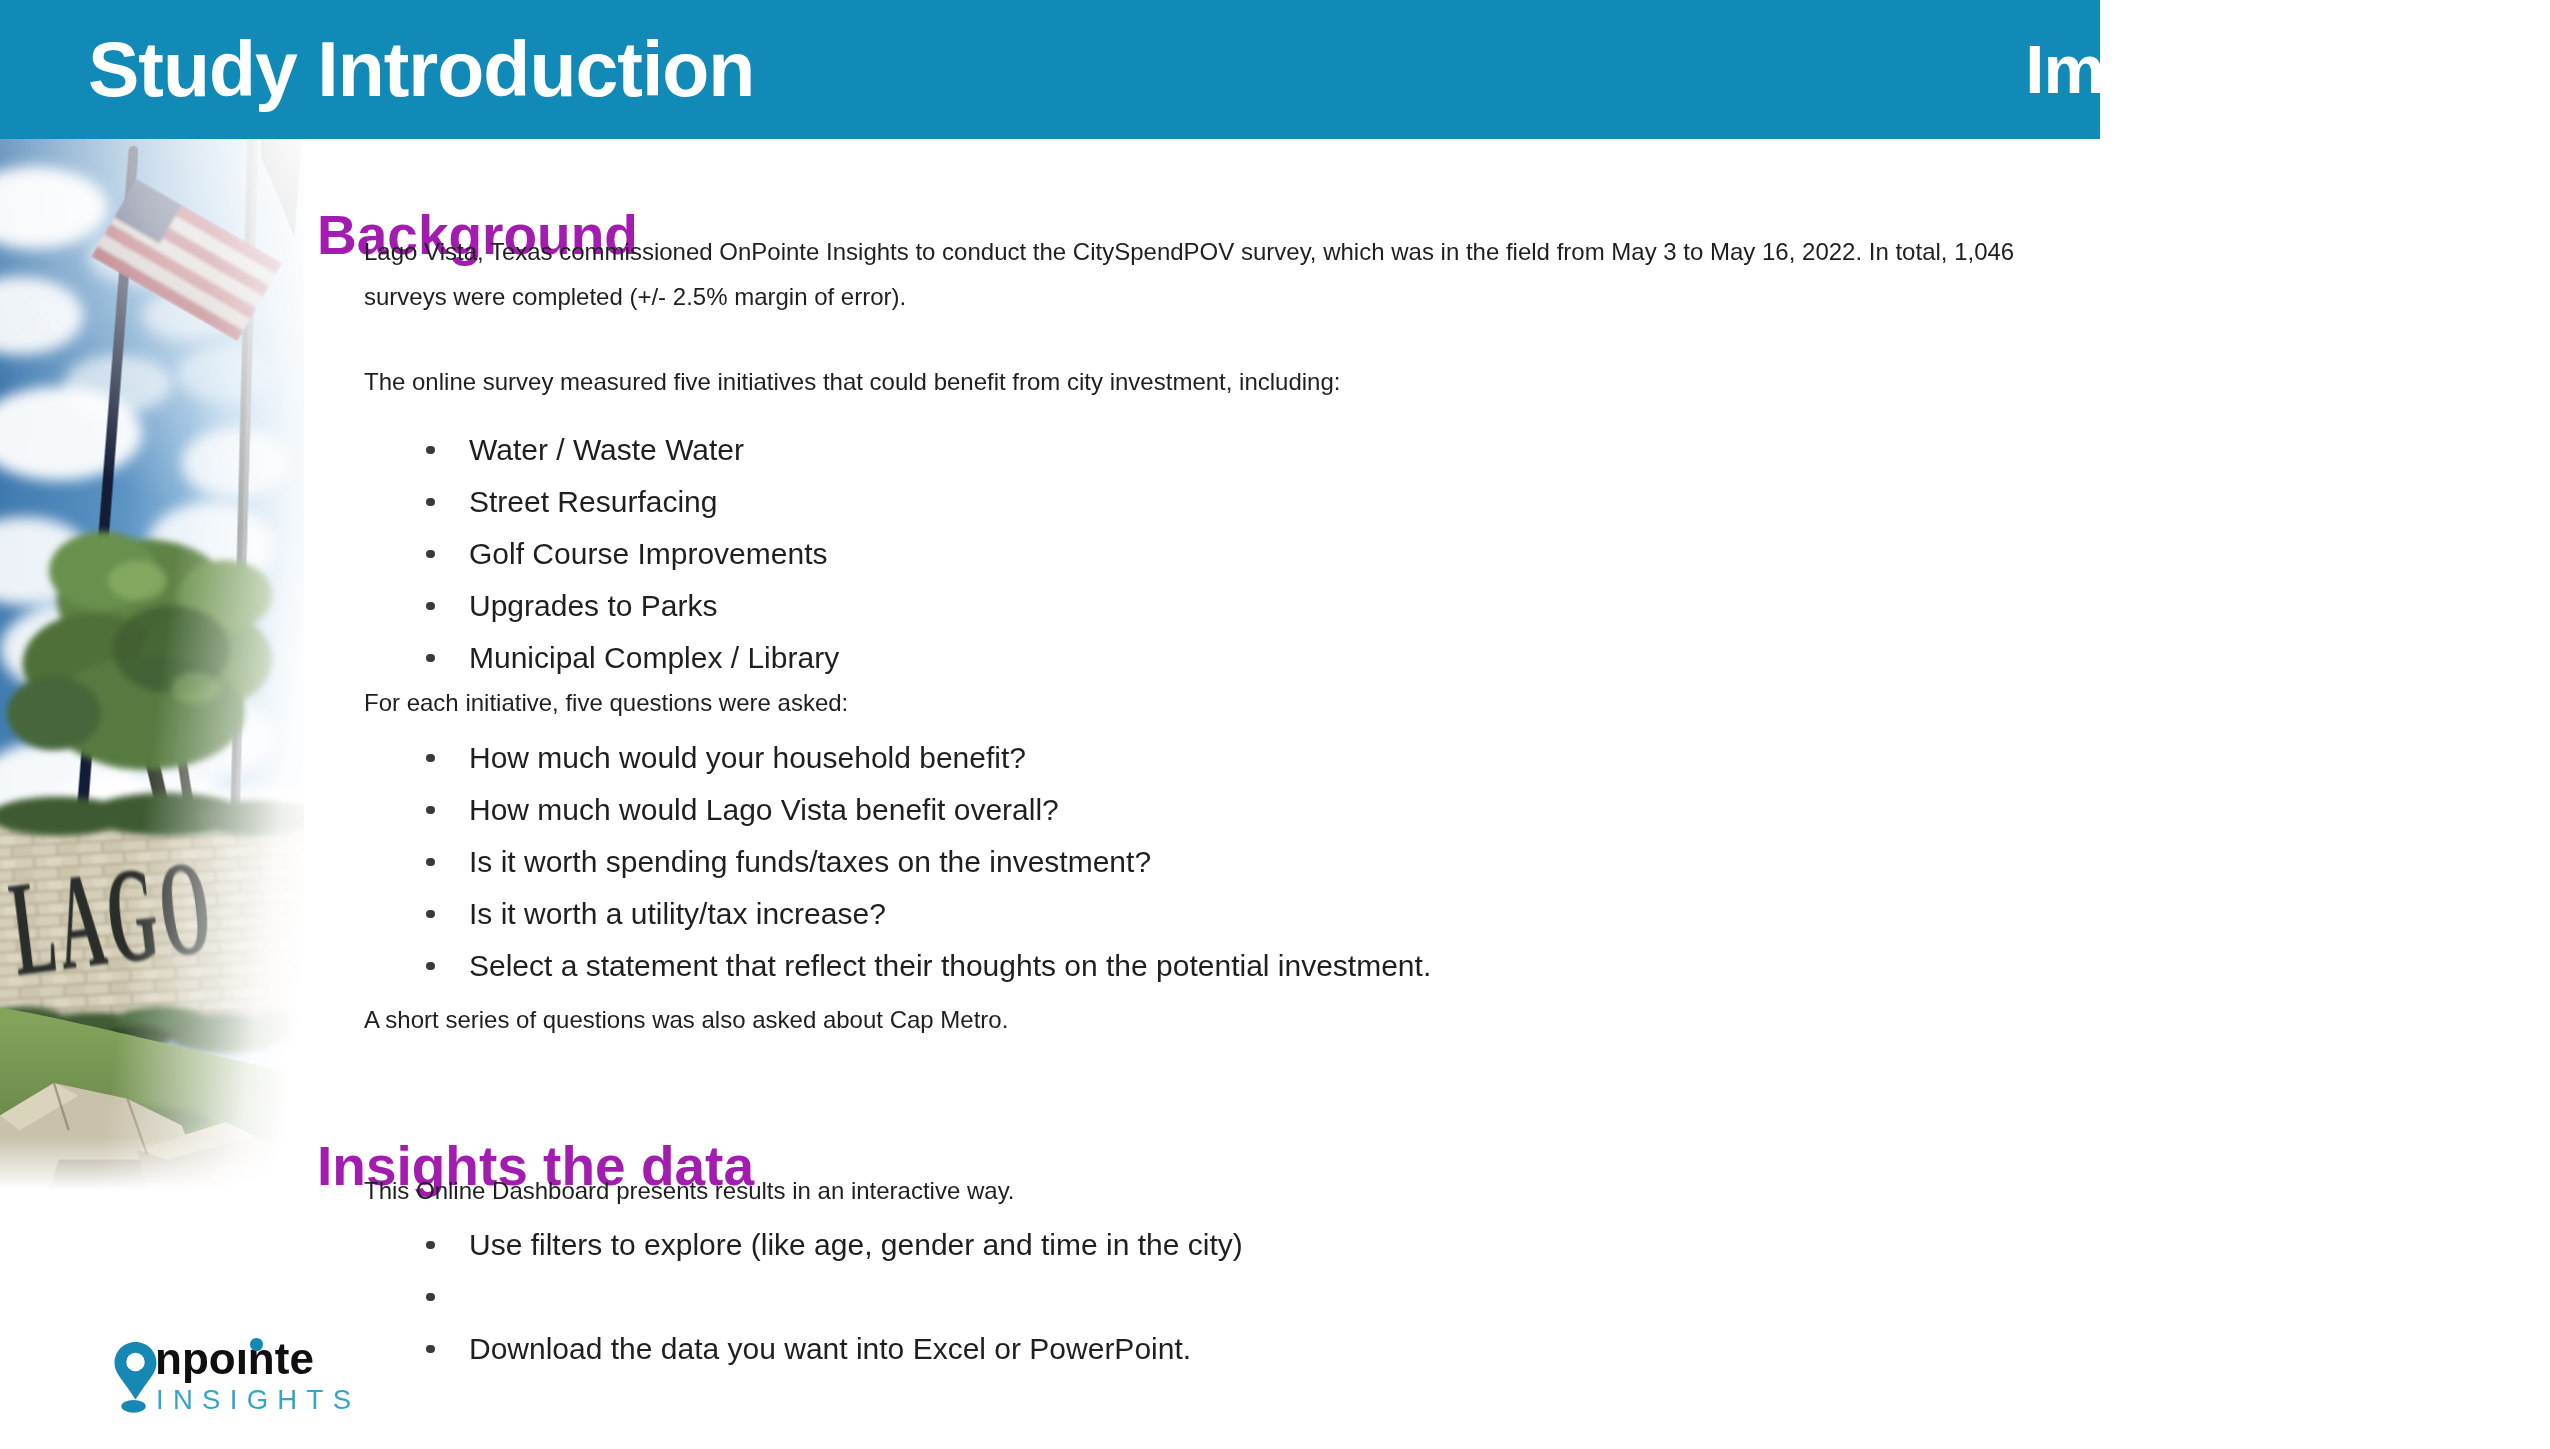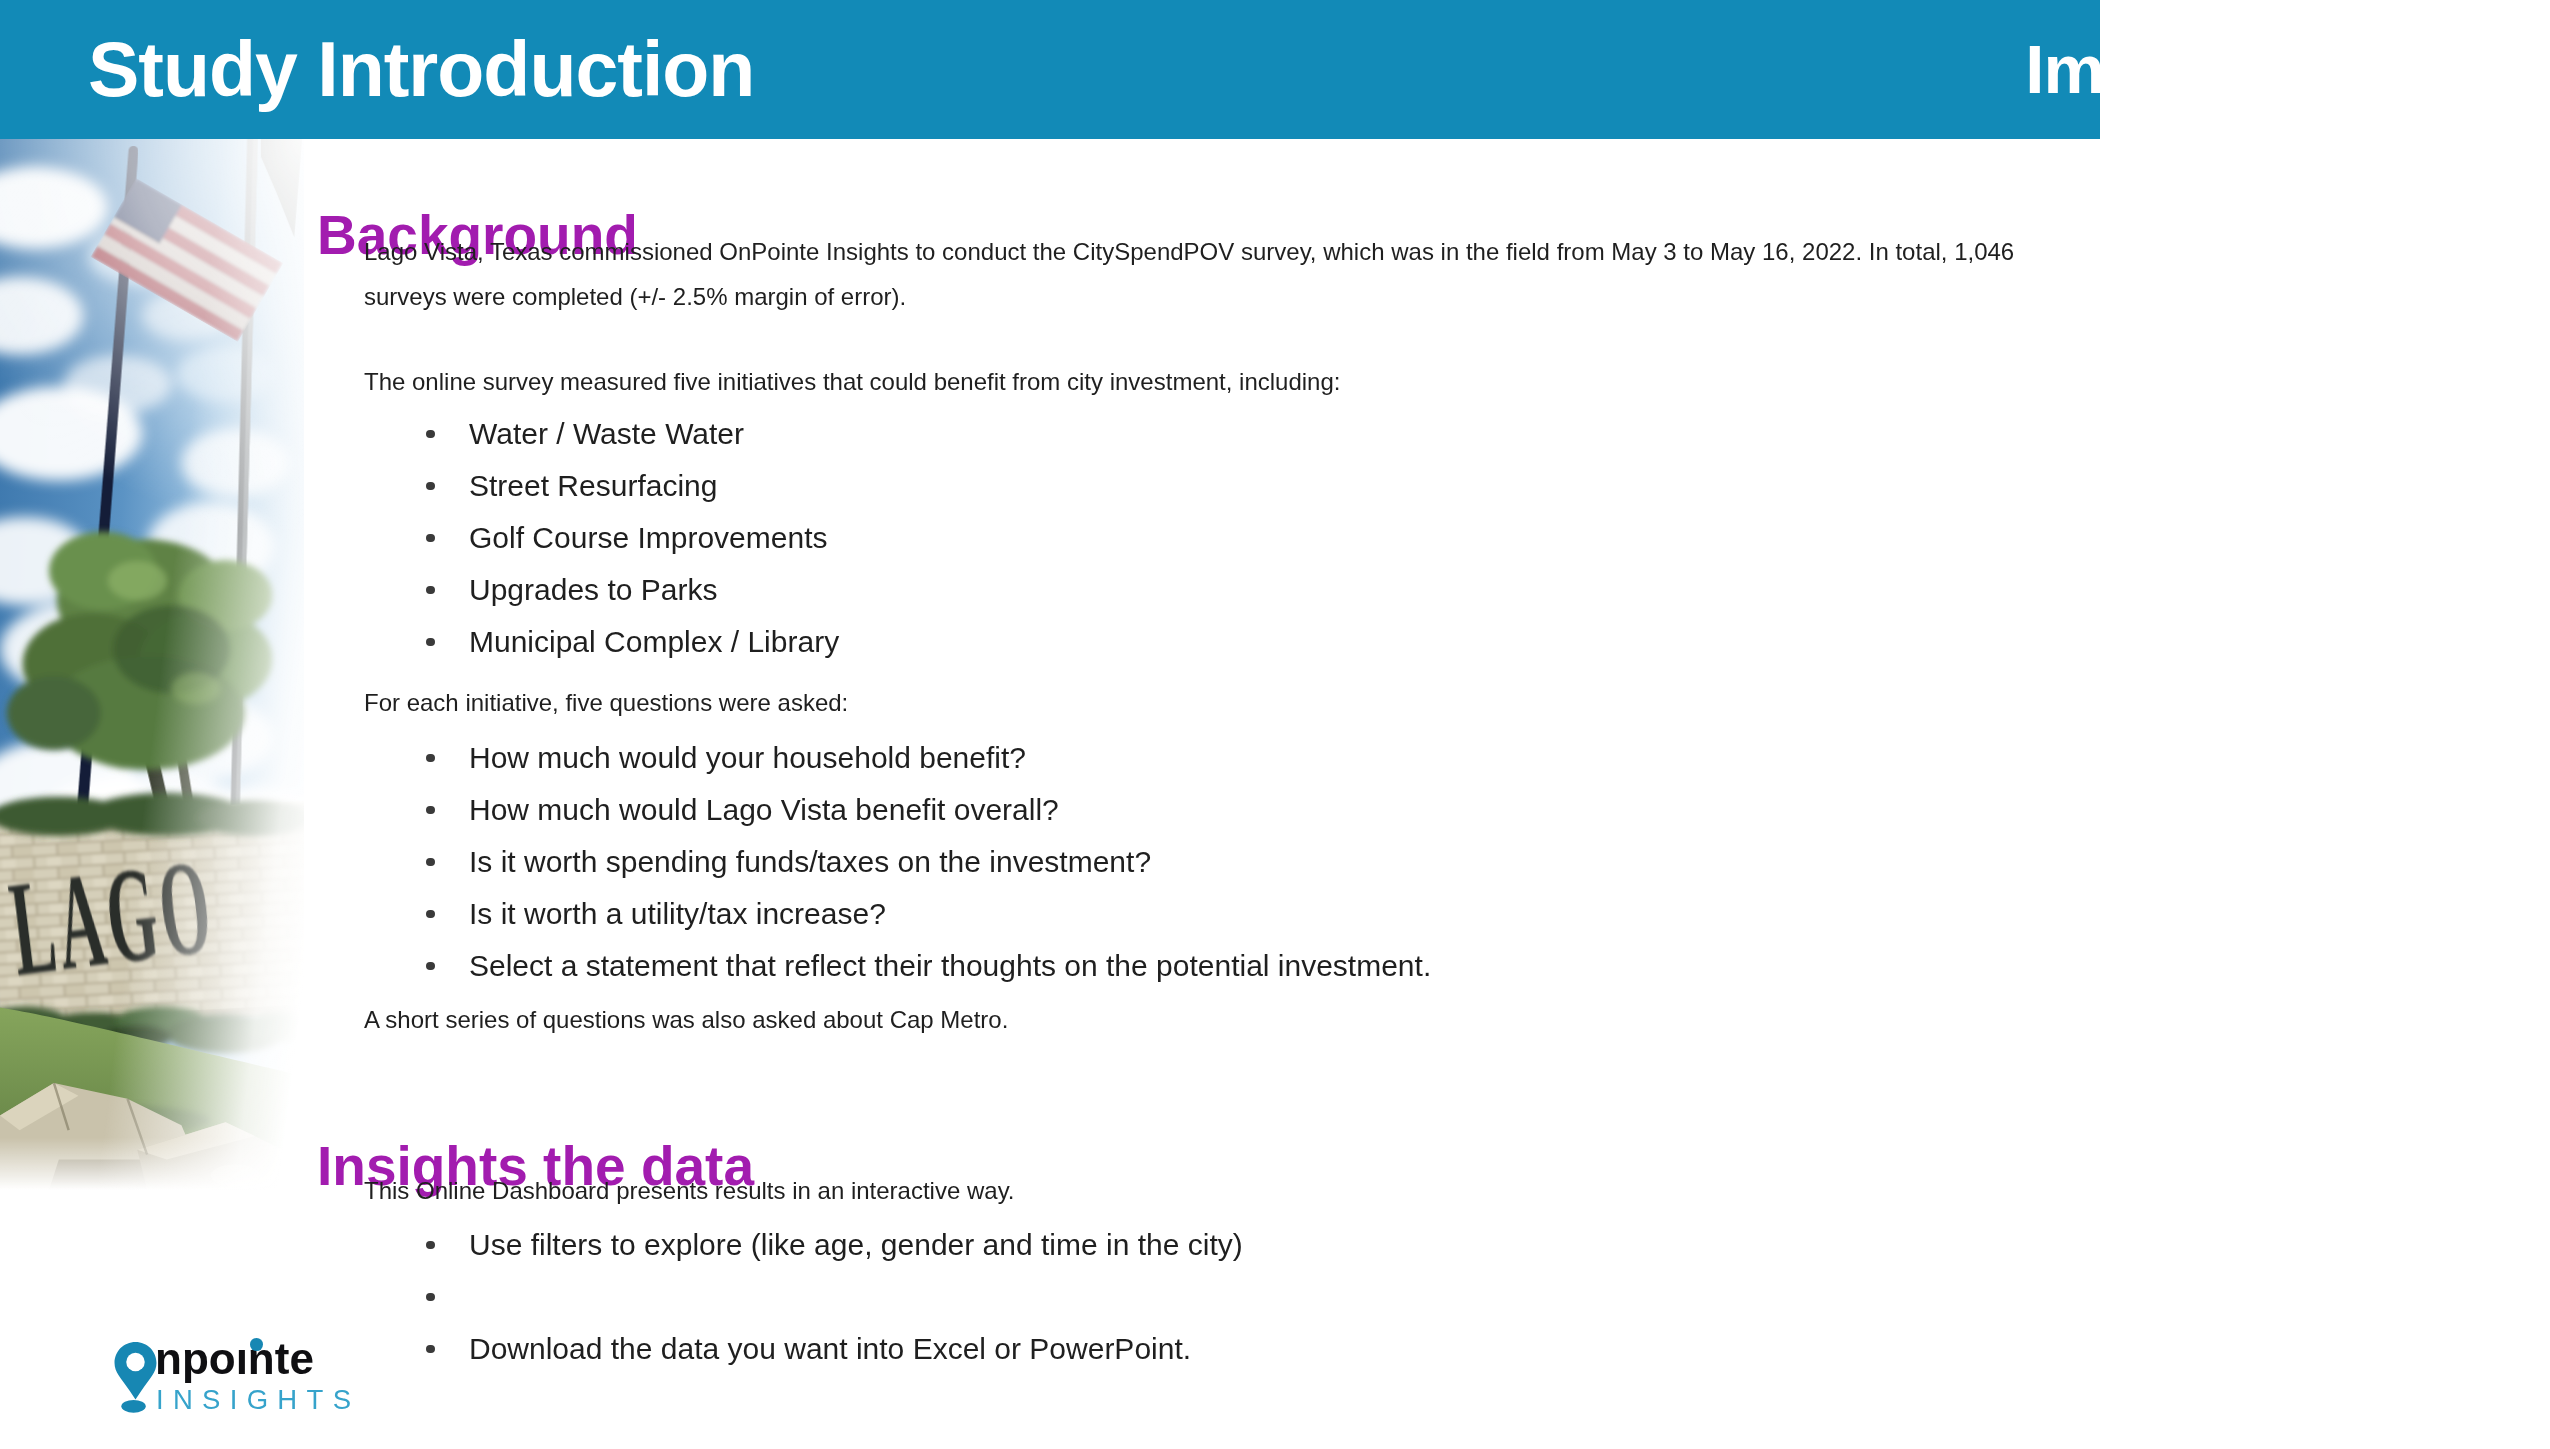--- a/index.html
+++ b/index.html
@@ -29,21 +29,21 @@
   .h{position:absolute;left:317px;font-size:55px;line-height:59px;font-weight:bold;color:#a21caf;white-space:nowrap;}
   .bg-h{top:160px;}
   .rev-h{top:1091px;}
   .p{position:absolute;left:364px;width:1668px;font-size:24px;line-height:45px;color:#1f1f1f;margin:0;}
   .p-intro{top:229px;}
   .p-lead1{top:359px;}
   .p-lead2{top:680px;}
   .p-note{top:997px;}
   .p-lead3{top:1168px;}
   .list{position:absolute;left:364px;width:1726px;margin:0;padding:0;list-style:none;}
-  .l1{top:408px;}
+  .l1{top:424px;}
   .l2{top:732px;}
   .l3{top:1219px;}
   .li{position:relative;height:52px;display:flex;align-items:center;box-sizing:border-box;
       padding-left:105px;font-size:30px;color:#1f1f1f;}
   .dot{position:absolute;left:62px;top:50%;width:8.8px;height:8.8px;margin-top:-4.4px;border-radius:50%;background:#3a3a3a;}
   
   .logo{position:absolute;left:110px;top:1330px;width:275px;height:108px;}
   .pin{position:absolute;left:0;top:9.8px;}
   .wordmark{position:absolute;left:45px;top:2.9px;font-size:44px;line-height:52px;font-weight:bold;
             color:#0f0f12;letter-spacing:0;white-space:nowrap;}

